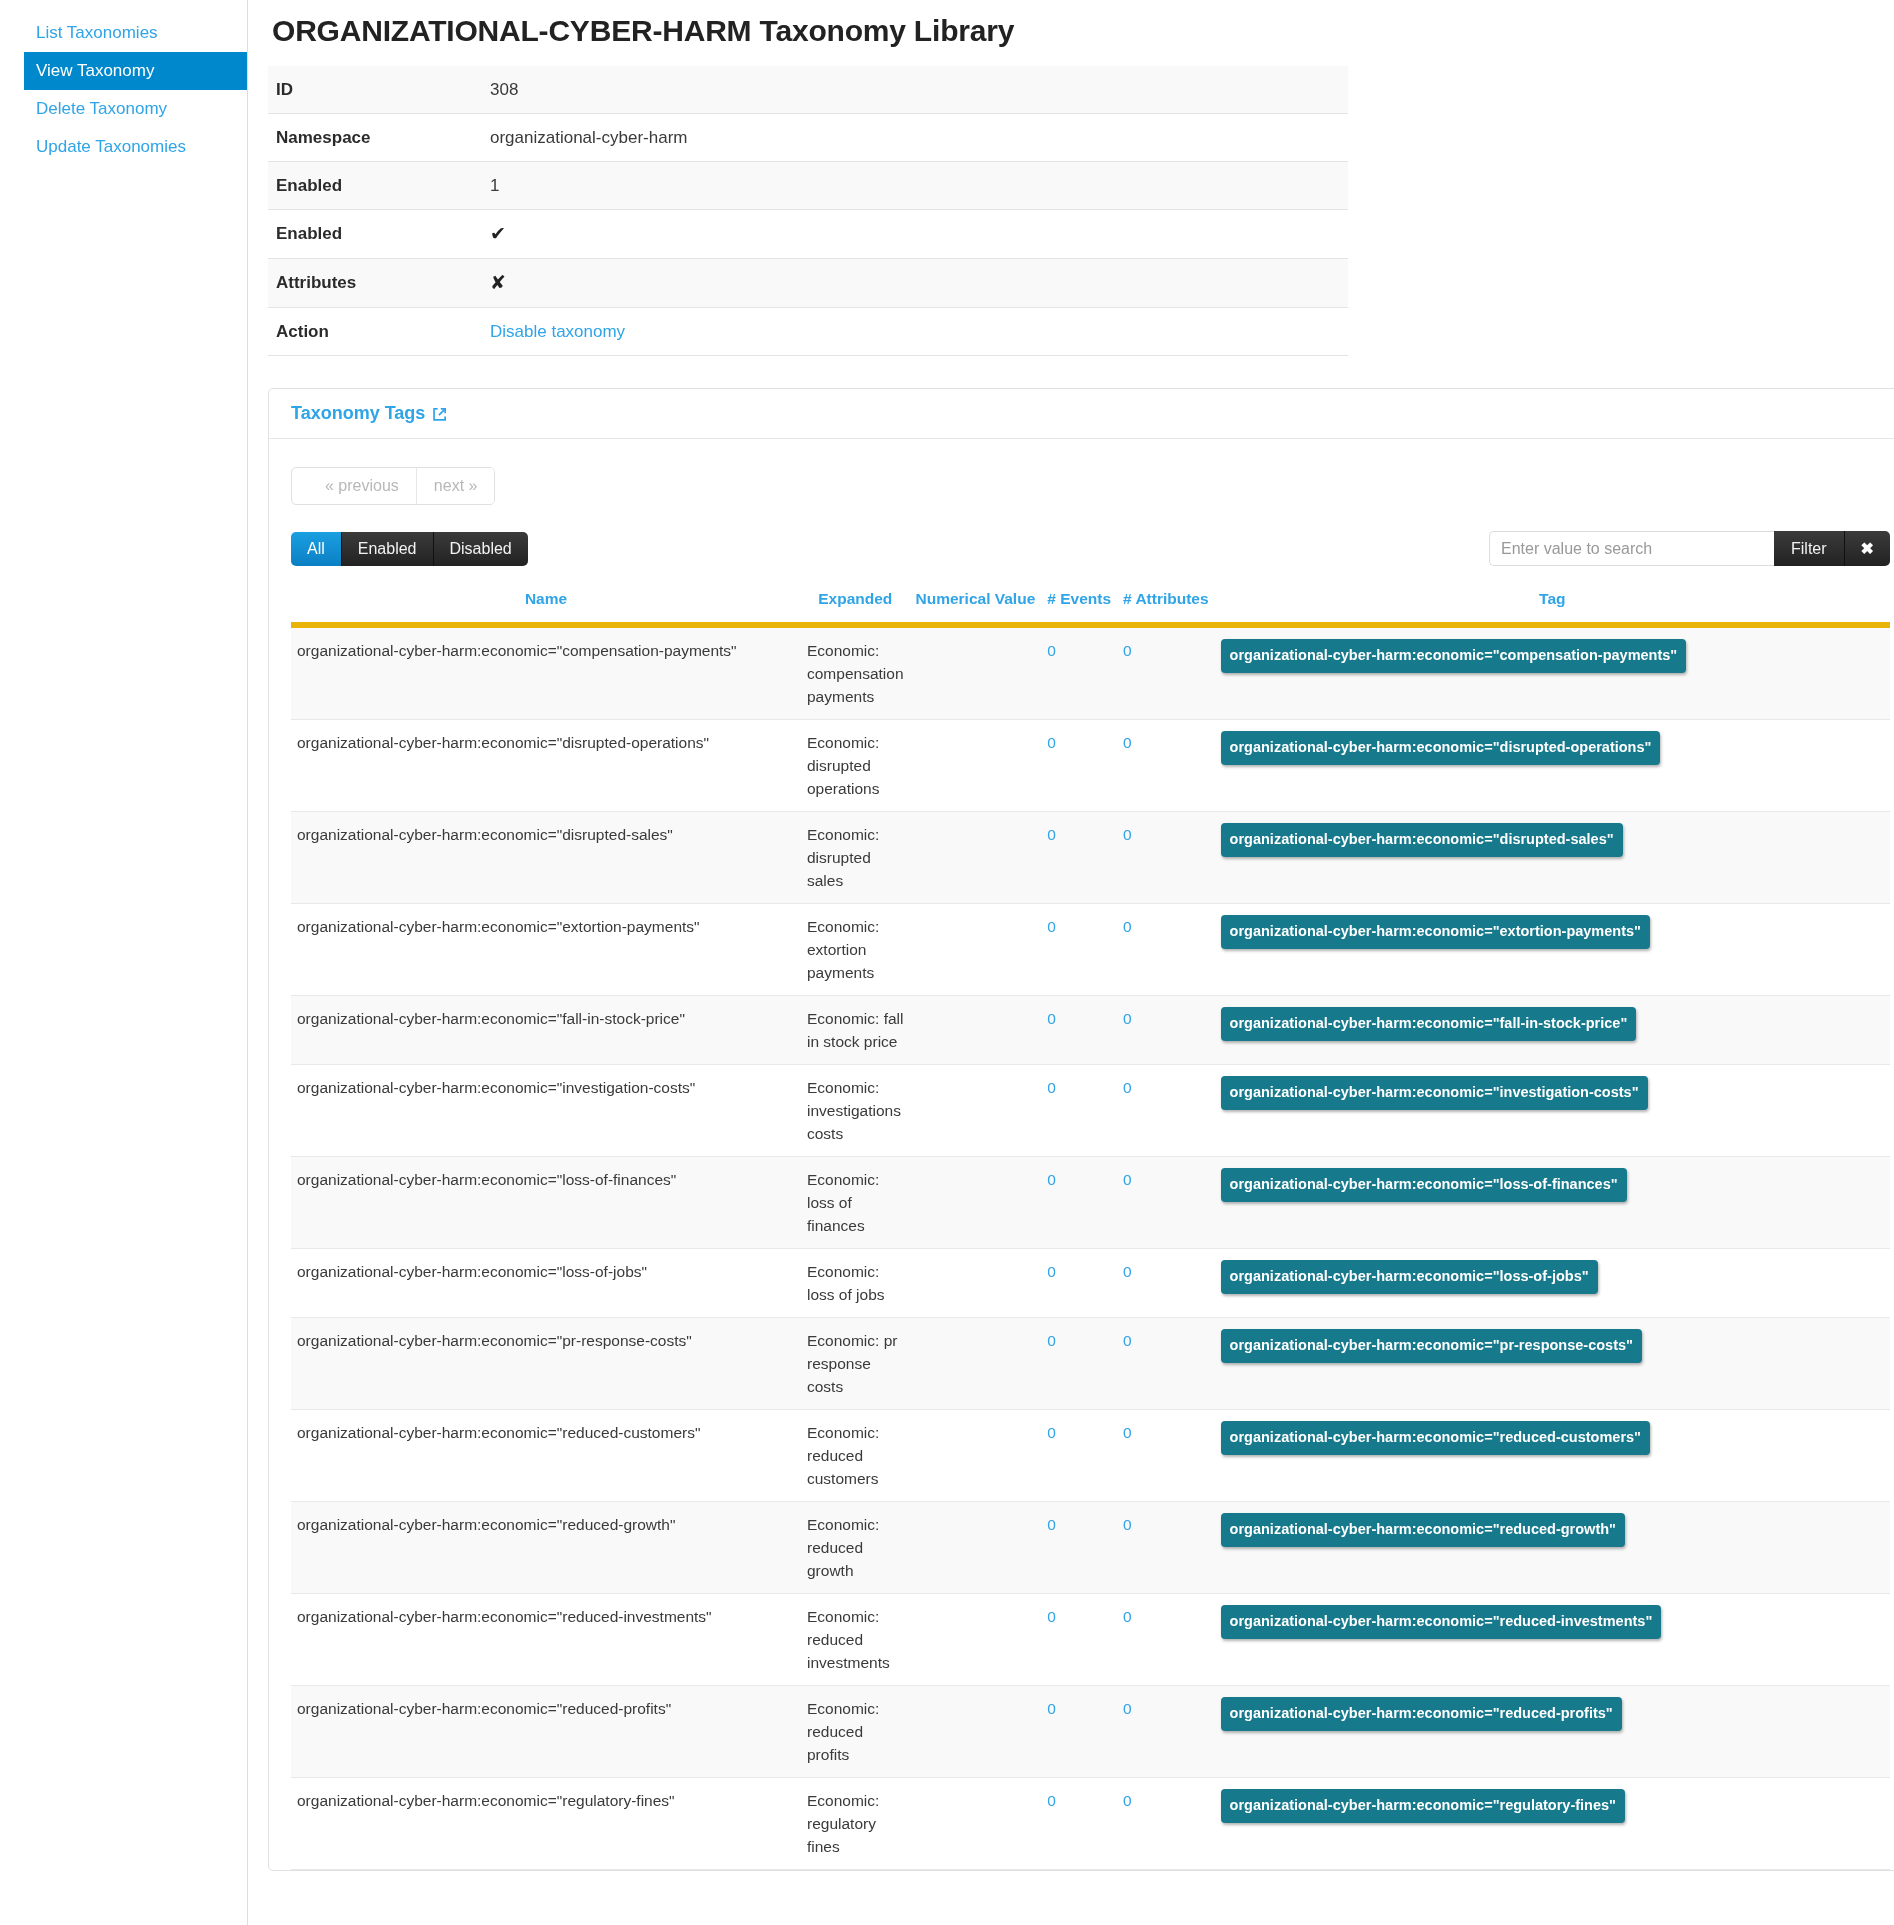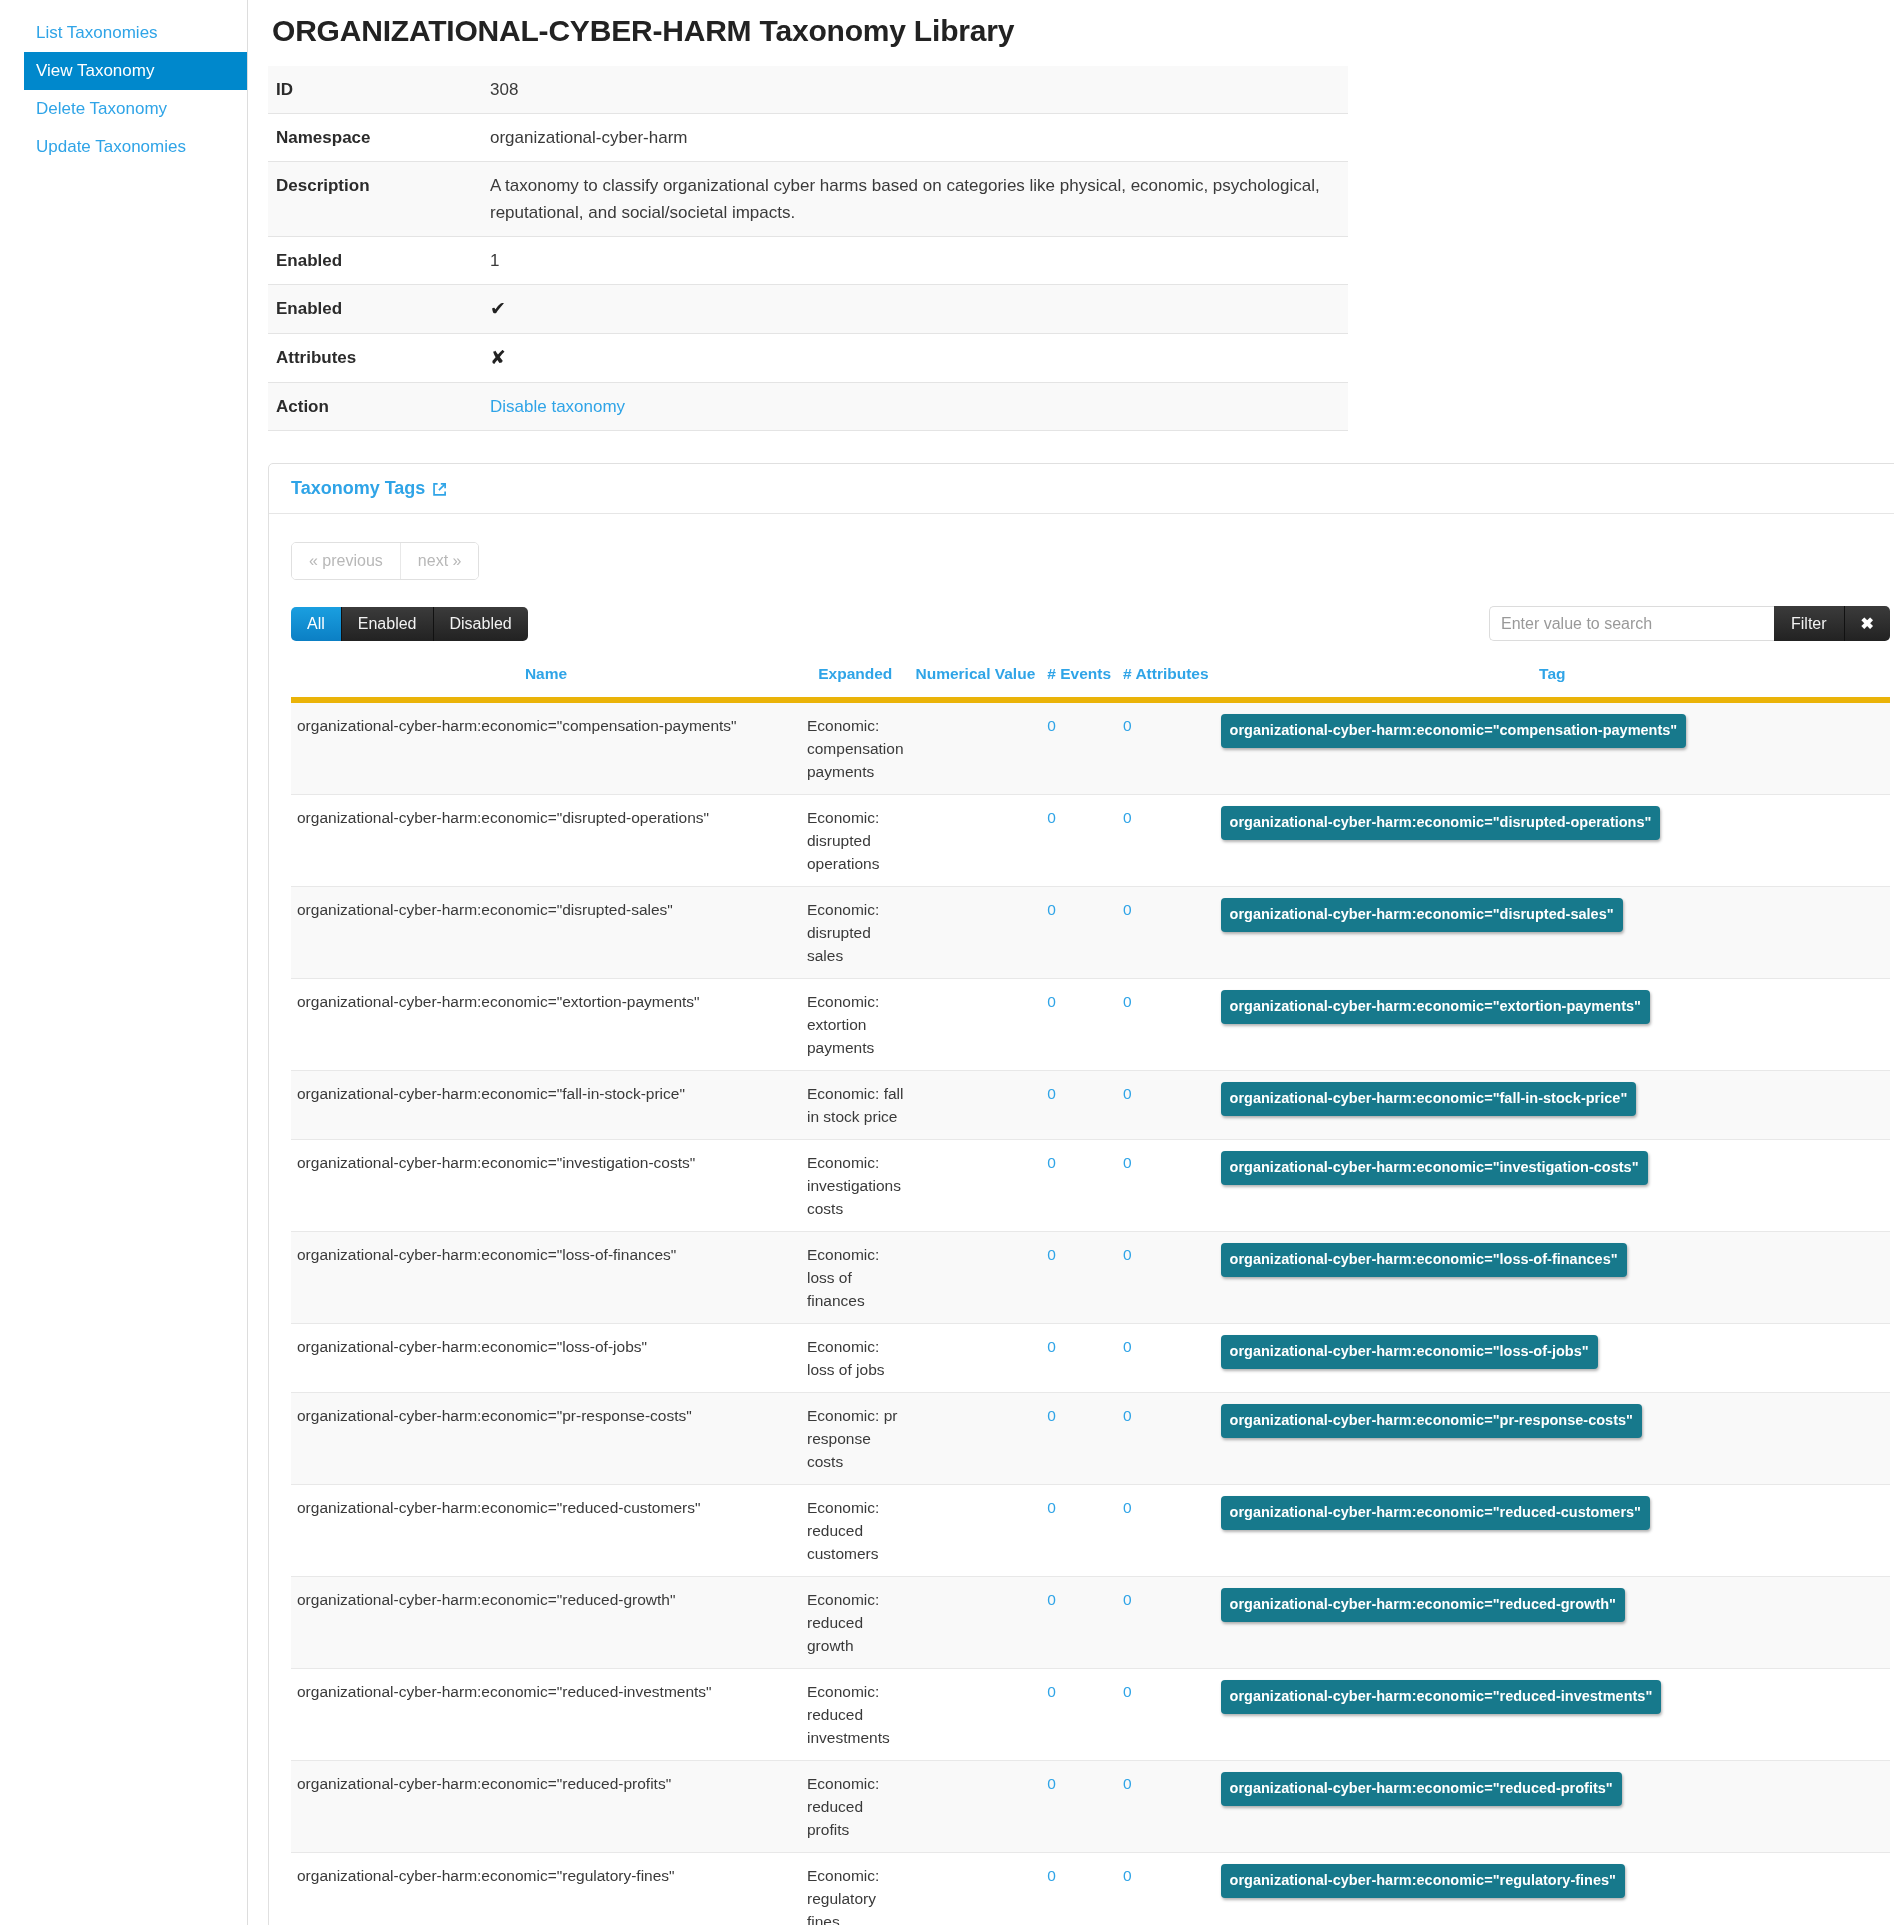--- a/index.html
+++ b/index.html
@@ -98,20 +98,21 @@
   .ext-icon { display: inline-block; width: 15px; height: 15px; }
   .panel-body { padding: 28px 22px 0 22px; }
 
   
   .pager {
     display: inline-flex;
     border: 1px solid #e0e0e0;
     border-radius: 5px;
     overflow: hidden;
     background: #fff;
+    padding-left: 16px;
   }
   .pager-btn {
     padding: 9px 17px;
     font-size: 16px;
     color: #b8b8b8;
     background: #fff;
     border: none;
     border-right: 1px solid #e8e8e8;
     cursor: default;
     font-family: inherit;
@@ -243,24 +244,20 @@
 
     <table class="info">
       <tbody id="info-rows">
           <tr>
             <td class="key">ID</td>
             <td class="val"><span class="val-desc">308</span></td>
           </tr>
           <tr>
             <td class="key">Namespace</td>
             <td class="val"><span class="val-desc">organizational-cyber-harm</span></td>
-          </tr>
-          <tr>
-            <td class="key">Description</td>
-            <td class="val"><span class="val-desc">A taxonomy to classify organizational cyber harms based on categories like physical, economic, psychological, reputational, and social/societal impacts.</span></td>
           </tr>
           <tr>
             <td class="key">Enabled</td>
             <td class="val"><span class="val-desc">1</span></td>
           </tr>
           <tr>
             <td class="key">Enabled</td>
             <td class="val"><span class="glyph-check">✔</span></td>
           </tr>
           <tr>

